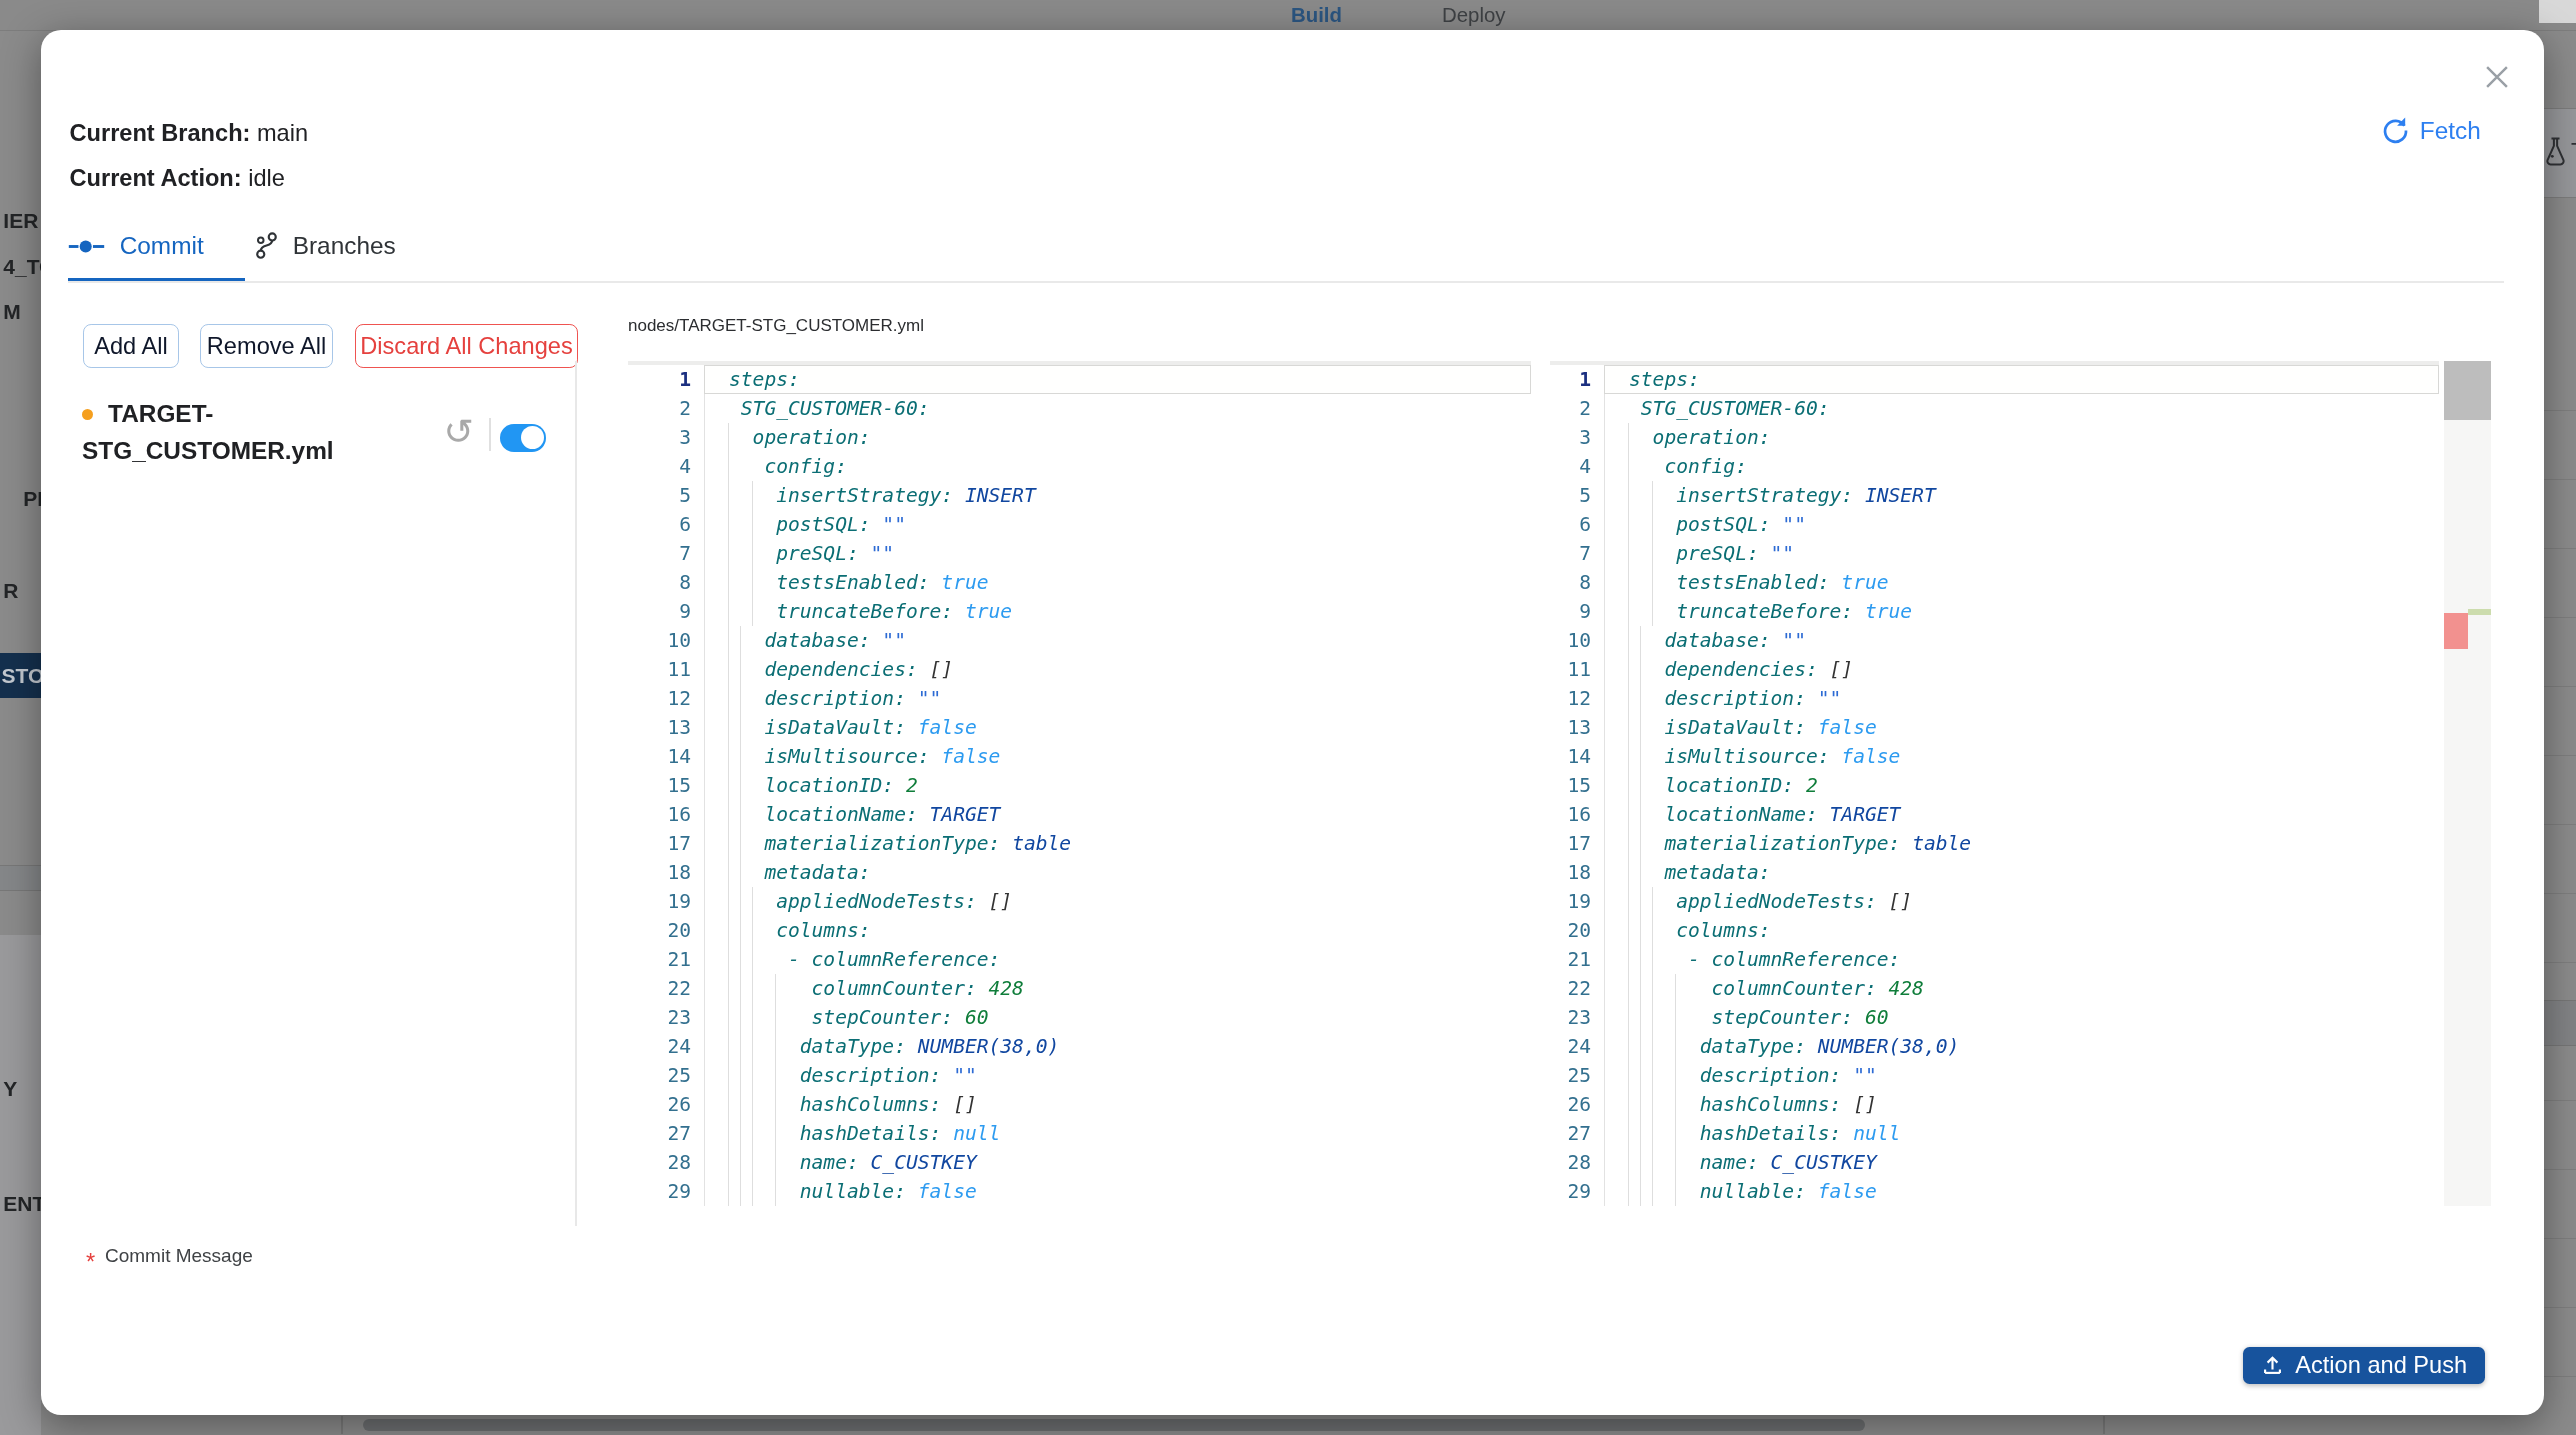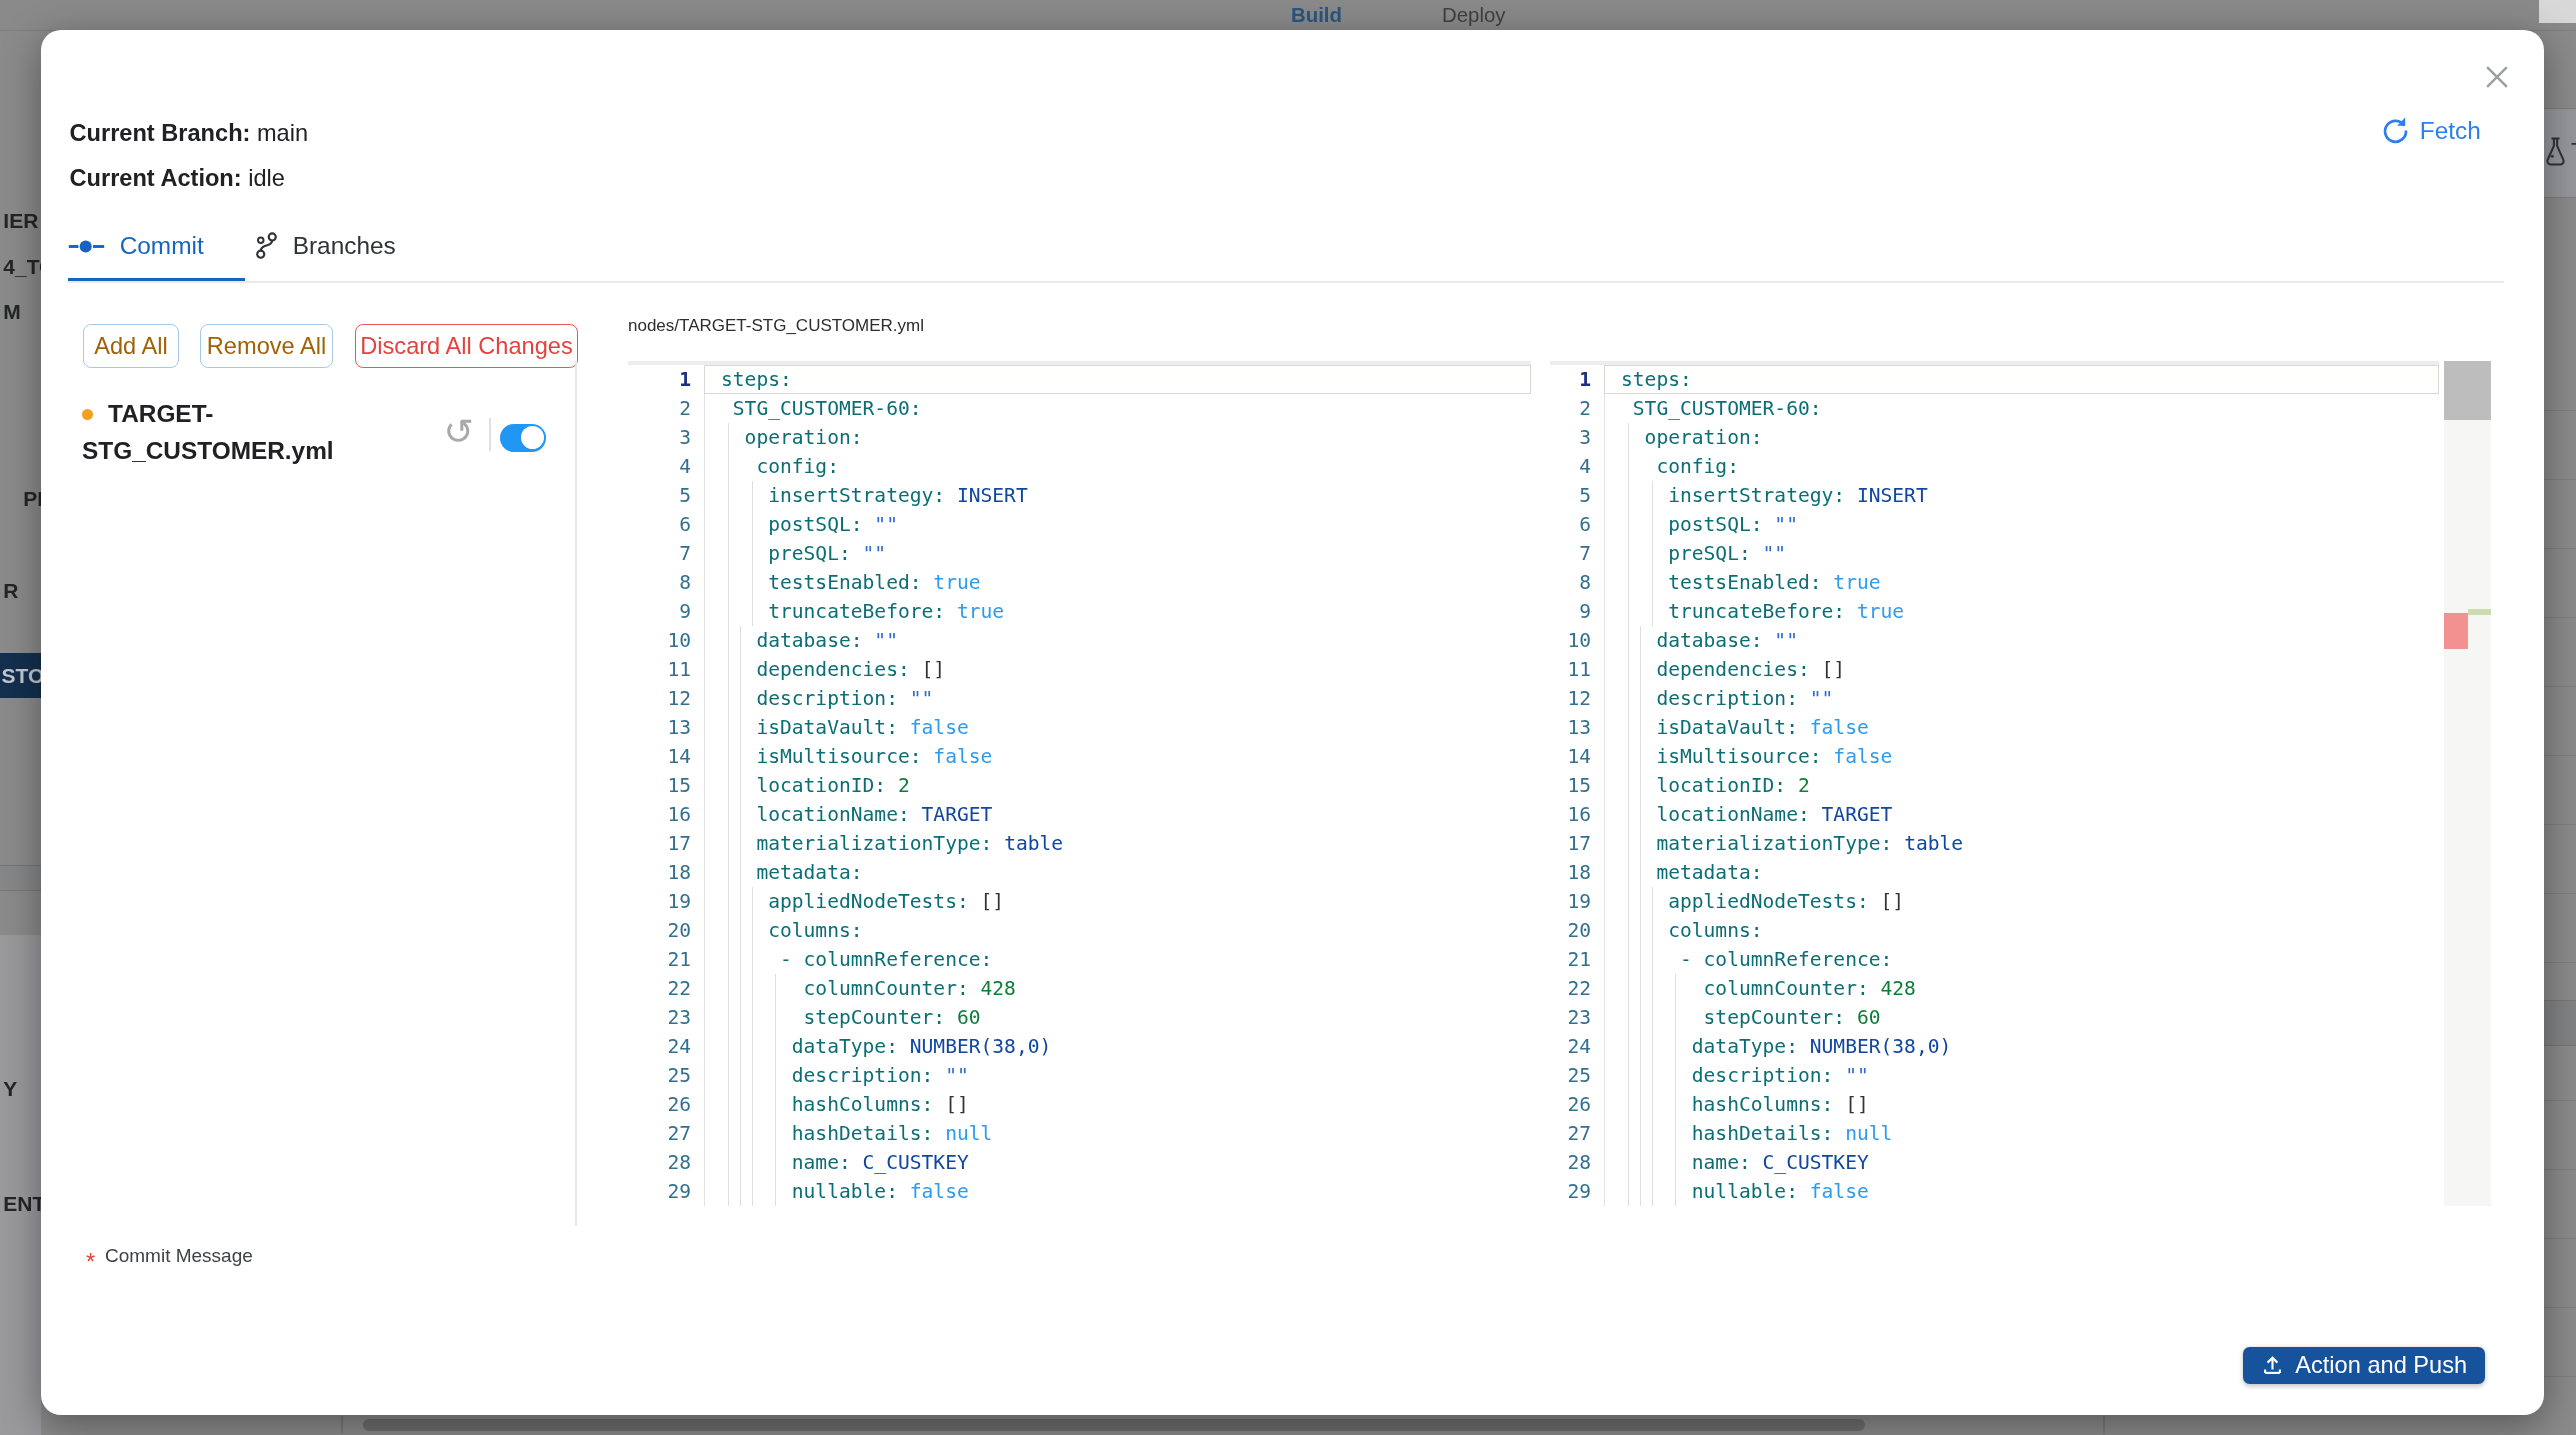--- a/index.html
+++ b/index.html
@@ -41,42 +41,42 @@
   .status-line.action { top:135px; }
   .fetch { position:absolute; left:2340px; top:86px; display:flex; align-items:center; gap:9.8px; color:#2d7ff0; font-size:24.4px; cursor:pointer; }
 
   .tabs-border { position:absolute; left:27px; top:251px; width:2436px; height:1.6px; background:#e9e9e9; }
   .tab { position:absolute; top:202px; display:flex; align-items:center; gap:14.7px; font-size:24.4px; cursor:pointer; }
   .tab.commit { left:27px; color:#1565c0; font-weight:500; }
   .tab.branches { left:214px; color:#2f3337; }
   .tab-underline { position:absolute; left:27px; top:248px; width:177px; height:4.1px; background:#1565c0; }
 
   .btn { position:absolute; top:294px; height:44px; border-radius:8.1px; background:#fff; display:flex; align-items:center; justify-content:center; font-size:23.6px; cursor:pointer; }
-  .btn.blue { border:1.6px solid #a7c6e8; color:#a16207; }
+  .btn.blue { border:1.6px solid #a7c6e8; color:#0f172a; }
   .btn.red  { border:1.6px solid #ef5350; color:#e5413e; }
   .btn.add-all { left:42px; width:96px; }
   .btn.remove-all { left:159px; width:133px; }
   .btn.discard { left:314px; width:223px; }
 
   .file-item { position:absolute; left:41px; top:365px; width:350px; font-size:24.4px; font-weight:700; color:#202124; line-height:37px; overflow-wrap:break-word; }
   .file-dot { display:inline-block; width:11.4px; height:11.4px; border-radius:50%; background:#f59f1e; margin-right:14.7px; vertical-align:1.6px; }
   .undo-icon { position:absolute; left:399px; top:383px; width:37px; height:37px; color:#a9a9a9; font-size:36px; line-height:37px; text-align:center; cursor:pointer; }
   .file-divider { position:absolute; left:448px; top:388px; width:1.6px; height:33px; background:#e0e0e0; }
   .toggle { position:absolute; left:459px; top:394px; width:46px; height:28px; border-radius:14px; background:#2196f3; cursor:pointer; }
   .toggle .knob { position:absolute; right:2.4px; top:2.4px; width:23px; height:23px; border-radius:50%; background:#fff; }
   .panel-divider { position:absolute; left:534px; top:331px; width:2.4px; height:865px; background:#e8e8e8; }
 
   .diff-filename { position:absolute; left:587px; top:286px; font-size:17px; color:#2b2d30; }
   .diff-body { position:absolute; left:587px; top:331px; width:1866px; height:845px; overflow:hidden; }
   .pane { position:absolute; top:0; height:845px; background:#fff; border-top:4.1px solid #ededec; overflow:hidden; }
   .pane.left  { left:0px;    width:903px; --gw:76px; }
   .pane.right { left:922px; width:889px; --gw:54px; }
   .cl { display:flex; height:29px; font-family:"DejaVu Sans Mono","Liberation Mono",monospace; font-size:19.6px; line-height:29px; }
   .ln { flex:none; width:var(--gw); text-align:right; padding-right:13px; color:#33708f; }
-  .cc { flex:1; position:relative; white-space:pre; border-left:1.6px solid #e2e2e2; padding-left:16px; }
+  .cc { flex:1; position:relative; white-space:pre; border-left:1.6px solid #e2e2e2; padding-left:24px;font-style:italic; }
   .cc i { position:absolute; top:0; bottom:0; width:0; border-left:0.8px solid #dedede; }
   .cl.first .cc { outline:1.6px solid #d8d8d6; outline-offset:-1.6px; background:#fffffe; }
   .cl.first .ln { color:#1b2f80; font-weight:700; }
   .tok-k { color:#0b6e74; }
   .tok-v { color:#1147a0; }
   .tok-q { color:#2d6bd4; }
   .tok-b { color:#2d9bf0; }
   .tok-n { color:#0f7d3a; }
   .tok-p { color:#333; }
   .tok-t { color:#333; }

